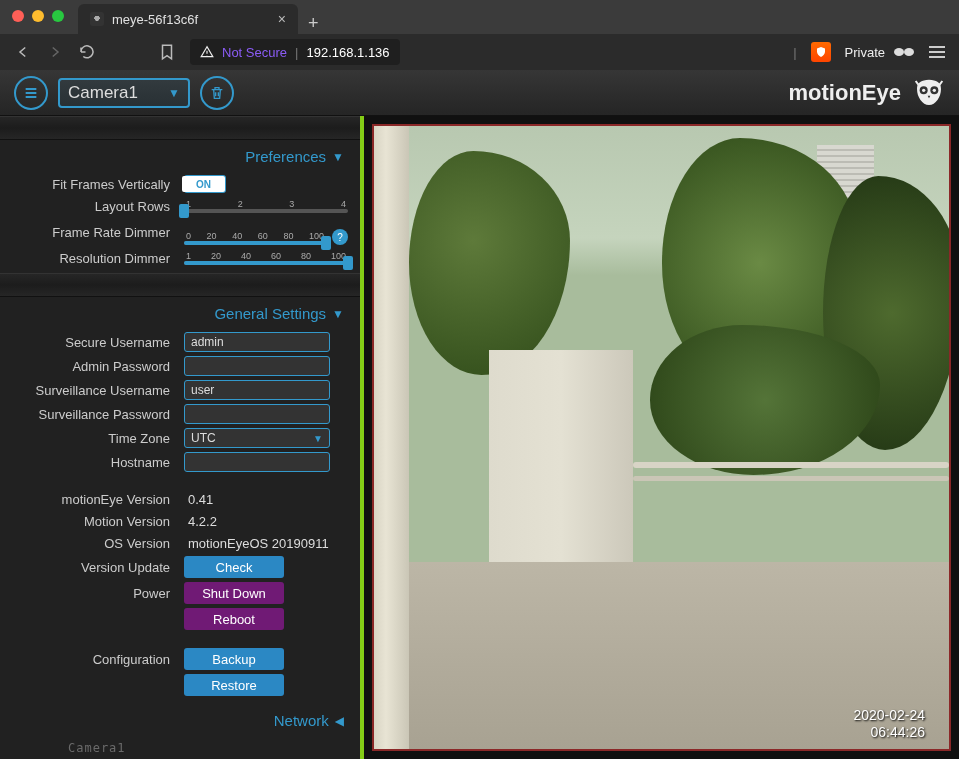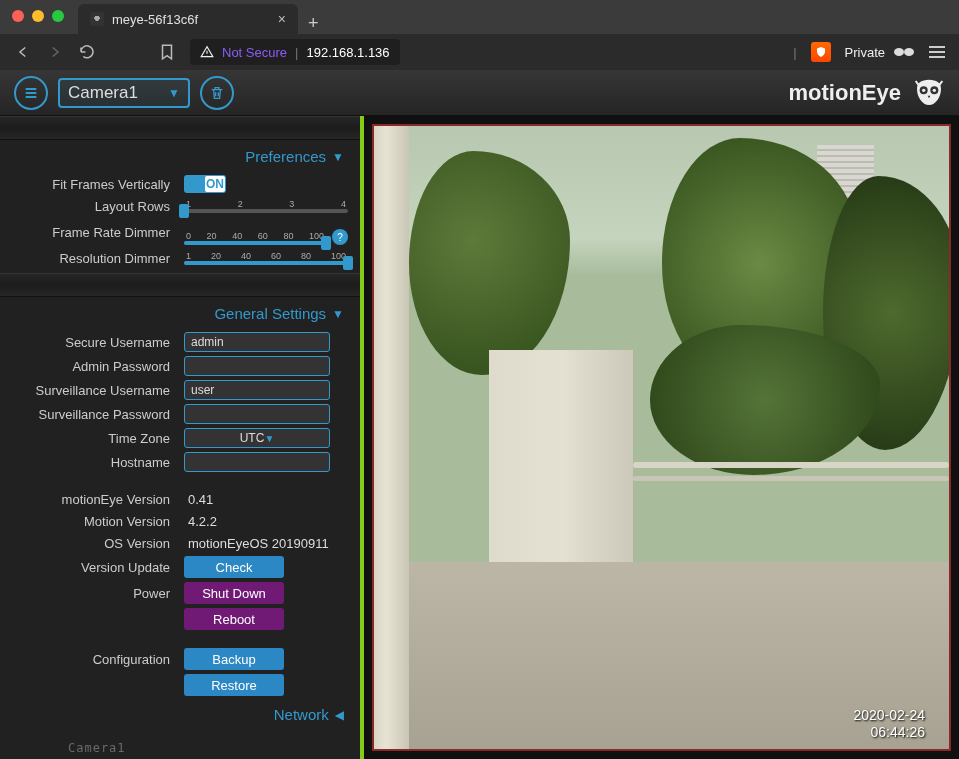--- a/index.html
+++ b/index.html
@@ -64,29 +64,29 @@
   .overlay-ts { position:absolute; right:24px; bottom:8px; color:#fff; font-family: monospace; font-size:14px; text-align:right; line-height:1.2; text-shadow: 1px 1px 2px #000; }
 
   
   .section-gap { height: 24px; background: linear-gradient(180deg,#262626,#1c1c1c,#262626); border-top:1px solid #333; border-bottom:1px solid #111; }
   .section-head { text-align: right; padding: 8px 16px; color: #3399cc; font-size: 15px; display:flex; justify-content:flex-end; align-items:center; gap:6px; }
   .section-head .tri { font-size: 12px; }
   .row { display: flex; align-items: center; padding: 2px 12px; gap: 14px; min-height: 22px; }
   .row .label { width: 158px; text-align: right; color: #ccc; font-size: 13px; }
   .row .control { flex: 1; }
   .toggle { width: 42px; height: 18px; background: #3399cc; border-radius: 3px; position: relative; }
-  .toggle .knob { position:absolute; right:1px; top:1px; width:20px; height:16px; background:#fff; border-radius:2px; color:#3399cc; font-size:12px; font-weight:bold; display:flex;align-items:center;justify-content:center;}
+  .toggle .knob { position:absolute; right:1px; top:1px; width:43px; height:16px; background:#fff; border-radius:2px; color:#3399cc; font-size:10px; font-weight:bold; display:flex;align-items:center;justify-content:center;}
   .slider-wrap { position:relative; padding-top:10px; }
   .slider-ticks { display:flex; justify-content:space-between; position:absolute; top:0; left:2px; right:2px; font-size:9px; color:#aaa; }
   .slider-track { height:4px; background:#555; border-radius:2px; position:relative; }
   .slider-fill { position:absolute; left:0; top:0; bottom:0; background:#3399cc; border-radius:2px; }
   .slider-thumb { position:absolute; top:-5px; width:10px; height:14px; background:#3399cc; border-radius:2px; transform:translateX(-50%); }
   .help-badge { width:16px;height:16px;border-radius:50%;background:#3399cc;color:#fff;font-size:10px;display:flex;align-items:center;justify-content:center;margin-left:6px;}
   .text-input { width: 146px; height: 20px; background: #333; border: 1px solid #3399cc; border-radius: 3px; color: #ddd; padding: 0 6px; font-size: 12px; }
-  .select-box { width: 146px; height: 20px; background: #333; border: 1px solid #3399cc; border-radius: 3px; color: #ddd; padding: 0 6px; font-size: 12px; display:flex; align-items:center; justify-content:center; }
+  .select-box { width: 146px; height: 20px; background: #333; border: 1px solid #3399cc; border-radius: 3px; color: #ddd; padding: 0 6px; font-size: 12px; display:flex; align-items:center; justify-content:space-between; }
   .select-box .tri { color:#3399cc; font-size:10px; }
   .info-val { color:#ddd; font-size:13px; padding-left:4px; }
   .btn { width: 100px; height: 22px; border: none; border-radius: 3px; color: #fff; font-size: 13px; cursor: pointer; display:flex;align-items:center;justify-content:center; }
   .btn-blue { background: #2b88c4; }
   .btn-red { background: #701a75; }
 
   .sidebar-cam-label { position:absolute; left:68px; bottom:4px; color:#6a6a6a; font-family:monospace; font-size:12px; letter-spacing:1px; }
 </style>
 </head>
 <body>
@@ -334,21 +334,21 @@
           <button class="btn btn-blue">Backup</button>
         </div>
       </div>
     <div class="row">
         <div class="label"></div>
         <div class="control">
           <button class="btn btn-blue">Restore</button>
         </div>
       </div>
 
-    <div class="section-head" style="margin-top:0;">
+    <div class="section-head" style="margin-top:6px;">
       <span>Network</span>
       <span class="tri">◀</span>
     </div>
 
     <div class="sidebar-cam-label">Camera1</div>
   </div>
 
   <div class="preview">
     <div class="camera-feed">
       <div class="sky"></div>

